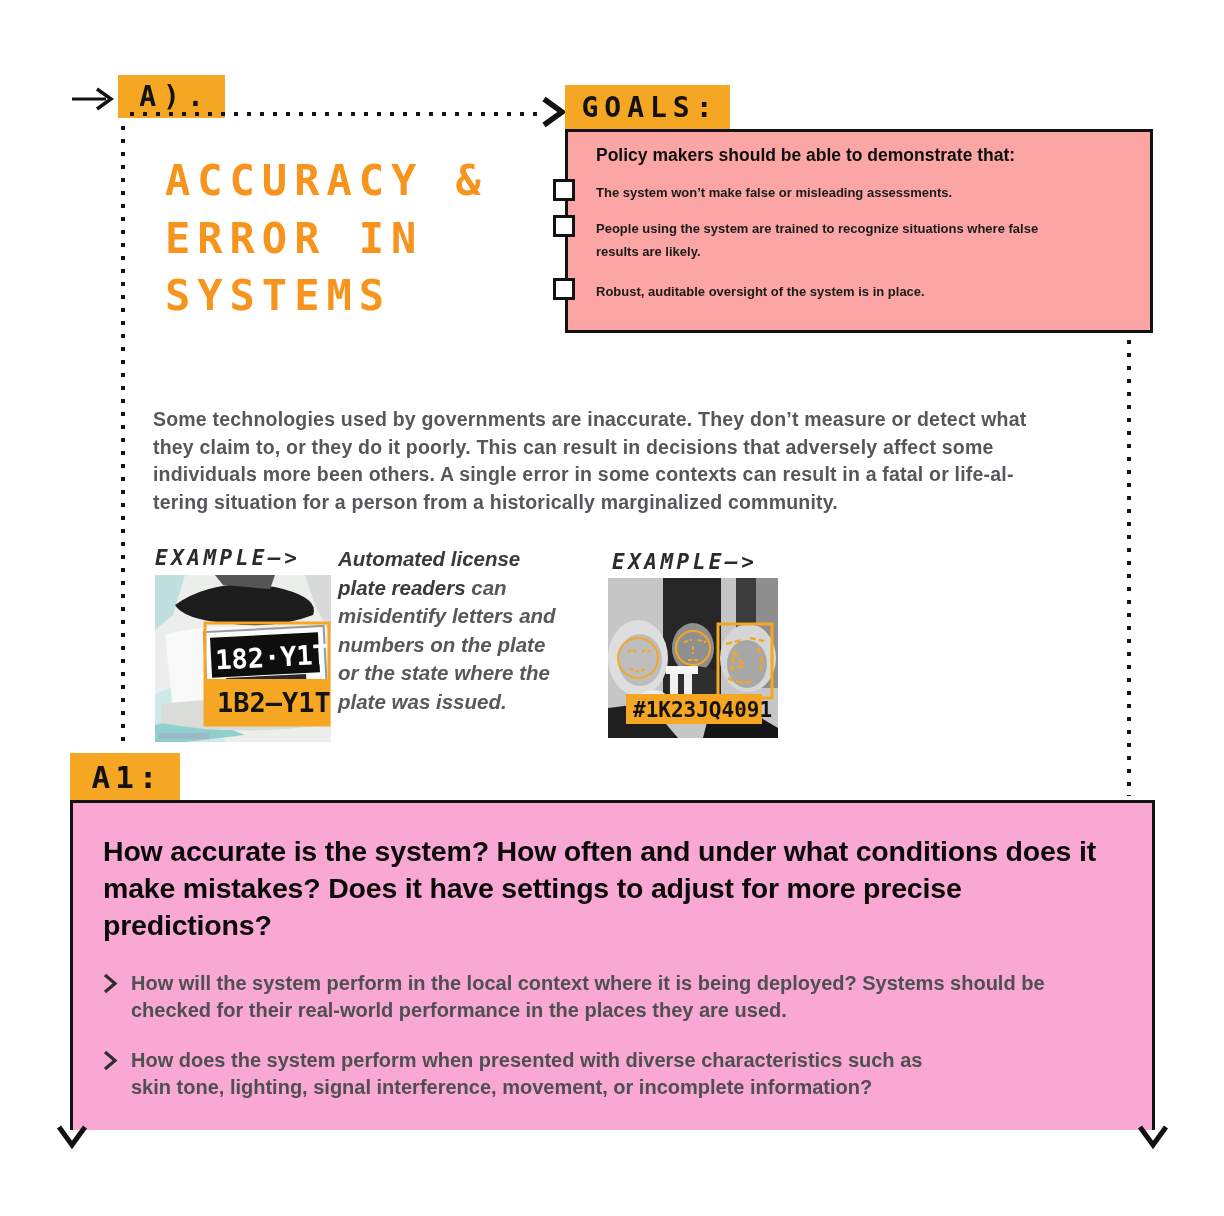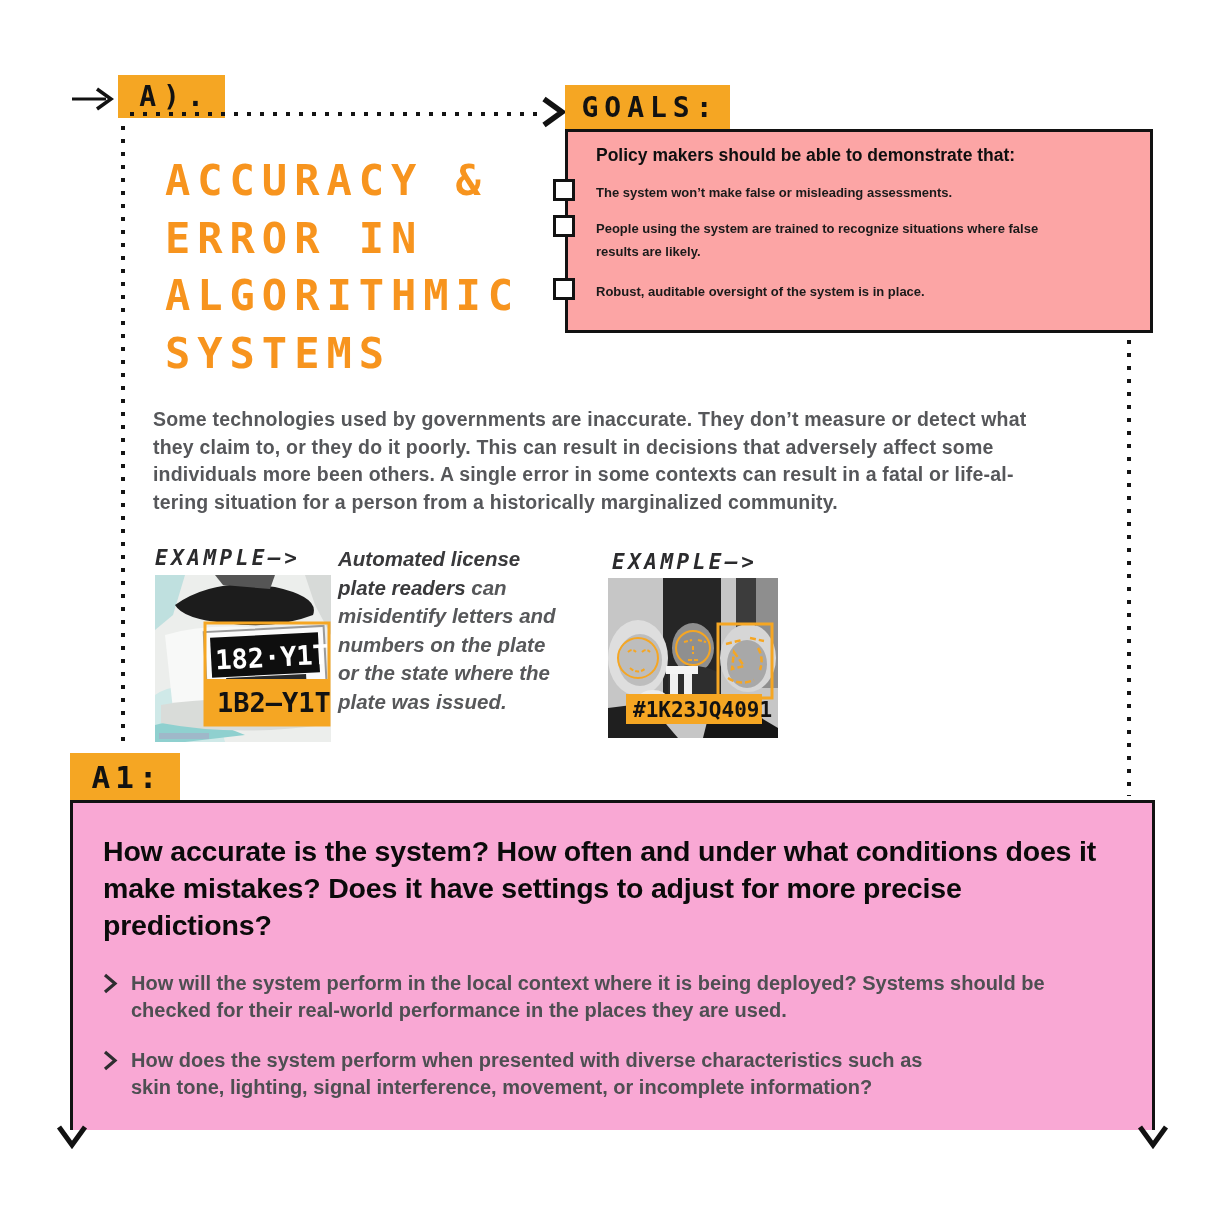--- a/index.html
+++ b/index.html
@@ -124,21 +124,20 @@
   <div class="badge badge-goals">
     <span>GOALS:</span>
   </div>
 
   <div class="dotted-v dotted-v-left"></div>
   <div class="dotted-v dotted-v-right"></div>
 
   <div class="main-title">
     <div>ACCURACY &amp;</div>
     <div>ERROR IN</div>
-    <div>ALGORITHMIC</div>
     <div>SYSTEMS</div>
   </div>
 
   <div class="goals-box">
     <div class="goals-heading">Policy makers should be able to demonstrate that:</div>
     <div class="goal-item gi-1">
       <span class="checkbox"></span>
       <span>The system won’t make false or misleading assessments.</span>
     </div>
     <div class="goal-item gi-2">

